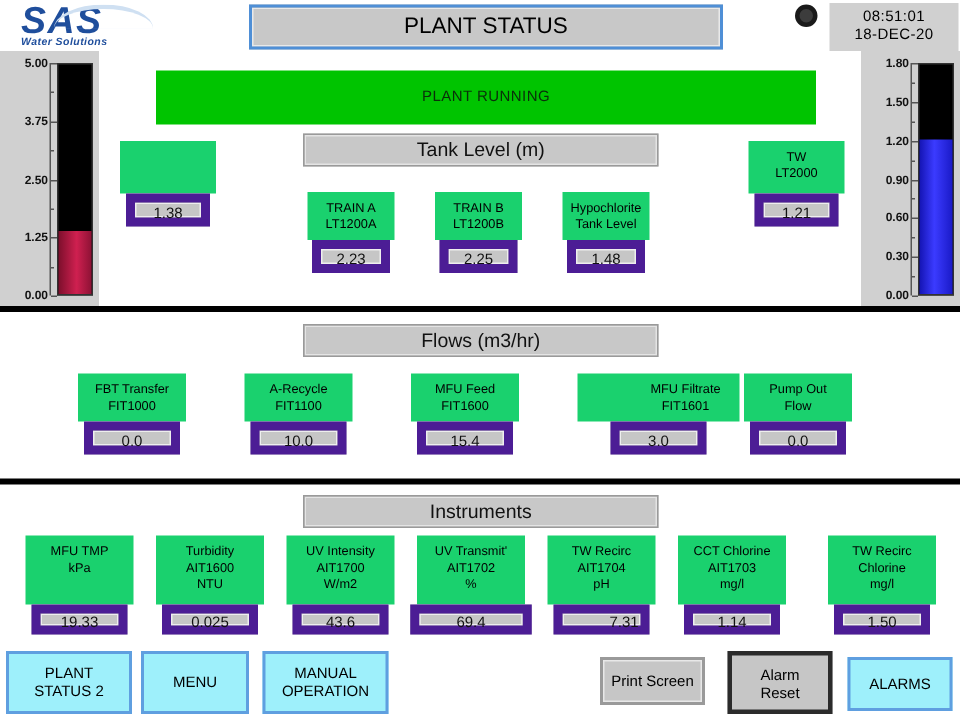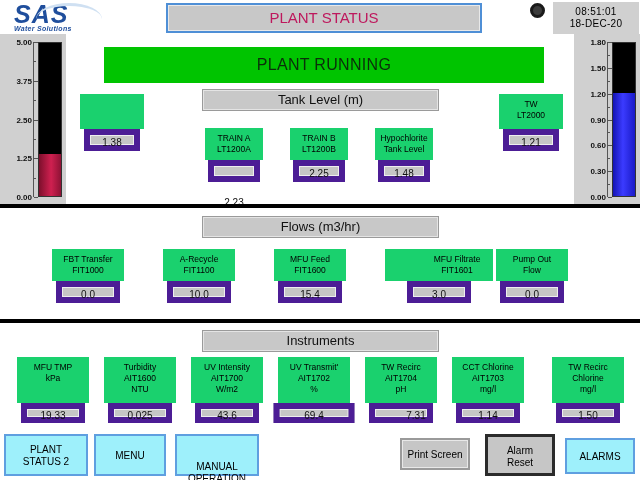--- a/index.html
+++ b/index.html
@@ -13,21 +13,21 @@
   .logo-text{font-family:"Liberation Sans",sans-serif;font-weight:bold;font-style:italic;
              font-size:25px;letter-spacing:1px;color:#1f4e9c;line-height:24px;}
   .logo-sub{font-size:7px;font-weight:bold;font-style:italic;color:#1f4e9c;letter-spacing:.3px;
             margin-top:-1px;}
   .logo-arc{position:absolute;left:22px;top:1px;width:66px;height:13px;
             border-top:3px solid #cfe0f2;border-radius:50%/100% 100% 0 0;}
 
   .titlebar{position:absolute;left:166px;top:3px;width:316px;height:30px;
             background:#c8c8c8;border:2px solid #4f8fd6;box-sizing:border-box;
             box-shadow:inset 0 0 0 1px #e9e9e9;}
-  .titlebar span{display:block;text-align:center;line-height:26px;font-size:15px;color:#be185d;}
+  .titlebar span{display:block;text-align:center;line-height:26px;font-size:15px;color:#000000;}
 
   .clockbox{position:absolute;left:553px;top:2px;width:86px;height:32px;background:#d0d0d0;
             text-align:center;}
   .clock-time{font-size:10px;line-height:13px;padding-top:3px;letter-spacing:.3px;}
   .clock-date{font-size:10px;line-height:12px;letter-spacing:.3px;}
   .led{position:absolute;left:530px;top:3px;width:15px;height:15px;border-radius:50%;
        background:#3c3c3c;border:3px solid #1a1a1a;box-sizing:border-box;}
 
   
   .gaugepanel{position:absolute;background:#d0d0d0;}
@@ -51,21 +51,21 @@
 
   
   .divider{position:absolute;left:0;width:640px;height:4px;background:#000;}
 
   .secthead{position:absolute;height:22px;background:#c8c8c8;border:1px solid #9a9a9a;
             box-sizing:border-box;box-shadow:inset 0 0 0 1px #e4e4e4;}
   .secthead span{display:block;text-align:center;line-height:20px;font-size:13px;color:#111;}
 
   
   .banner{position:absolute;left:104px;top:47px;width:440px;height:36px;background:#00c400;}
-  .banner span{display:block;text-align:center;line-height:36px;font-size:16px;color:#0a2f0a;
+  .banner span{display:block;text-align:center;line-height:36px;font-size:10px;color:#0a2f0a;
                letter-spacing:.3px;}
 
   
   .tag{position:absolute;background:#1ad16e;}
   .tag .lbl{display:block;text-align:center;color:#000;font-size:8.5px;line-height:11px;
             padding-top:5px;}
   .tag .val{position:absolute;left:50%;transform:translateX(-50%);
             background:#c6c6c6;border:6px solid #4c1d95;box-sizing:border-box;
             box-shadow:inset 0 0 0 1px #eee;}
   .tag .val u{display:block;text-decoration:none;text-align:center;font-size:10px;color:#111;}
@@ -176,21 +176,21 @@
     </div>
   </div>
 
   <div id="tank-row">
       <div class="tag" style="left: 205px; top: 128px; width: 58px; height: 32px;">
         <span class="lbl">
           <div>TRAIN A</div>
           <div>LT1200A</div>
         </span>
         <div class="val" style="top: 32px; width: 52px; height: 22px;">
-          <u style="line-height: 16px; margin-top: 29px;">2.23</u>
+          <u style="line-height: 16px;">2.23</u>
         </div>
       </div>
       <div class="tag" style="left: 290px; top: 128px; width: 58px; height: 32px;">
         <span class="lbl">
           <div>TRAIN B</div>
           <div>LT1200B</div>
         </span>
         <div class="val" style="top: 32px; width: 52px; height: 22px;">
           <u style="line-height: 16px;">2.25</u>
         </div>
@@ -337,21 +337,21 @@
     </div>
 
   <div id="btn-row">
       <div class="btn btn-cyan" style="left: 4px; top: 434px; width: 84px; height: 42px; padding-top: 8px;">
         <span>PLANT</span>
         <span>STATUS 2</span>
       </div>
       <div class="btn btn-cyan" style="left: 94px; top: 434px; width: 72px; height: 42px; padding-top: 14px;">
         <span>MENU</span>
       </div>
-      <div class="btn btn-cyan" style="left: 175px; top: 434px; width: 84px; height: 42px; padding-top: 25px;">
+      <div class="btn btn-cyan" style="left: 175px; top: 434px; width: 84px; height: 42px; padding-top: 8px;">
         <span>MANUAL</span>
         <span>OPERATION</span>
       </div>
       <div class="btn btn-gray" style="left: 400px; top: 438px; width: 70px; height: 32px; padding-top: 9px;">
         <span>Print Screen</span>
       </div>
       <div class="btn btn-dark" style="left: 485px; top: 434px; width: 70px; height: 42px; padding-top: 8px;">
         <span>Alarm</span>
         <span>Reset</span>
       </div>

